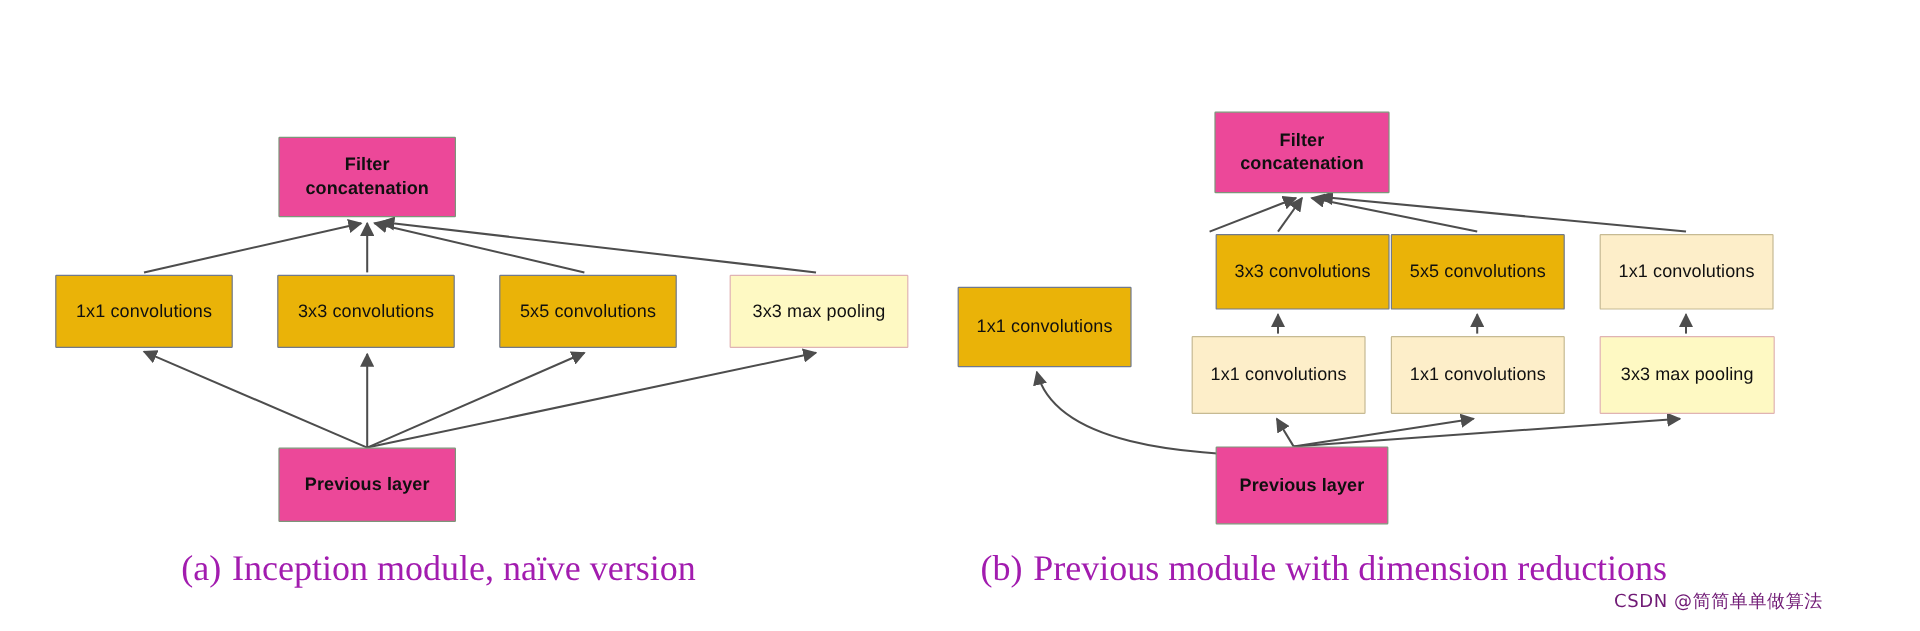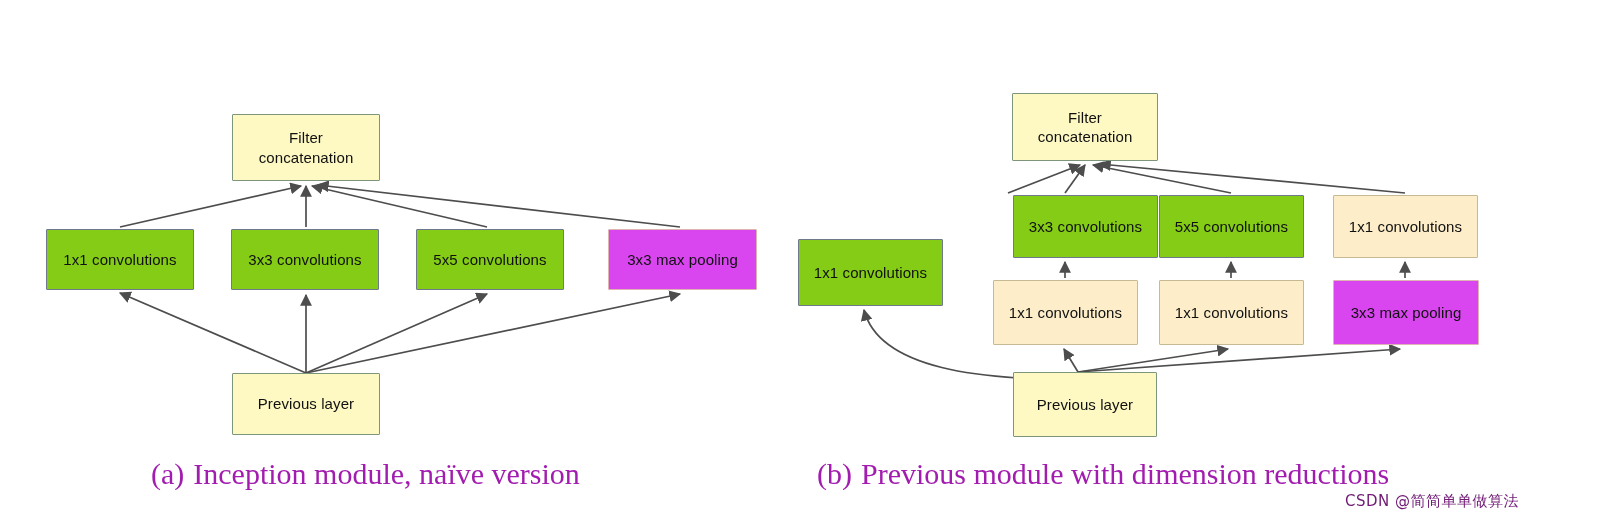--- a/index.html
+++ b/index.html
@@ -17,23 +17,23 @@
     box-sizing:border-box;
     display:flex;align-items:center;justify-content:center;
     text-align:center;
     font-size:15px;
     line-height:1.28;
     letter-spacing:0.1px;
     color:#101010;
     border:1.3px solid #707c70;
     border-radius:1px;
   }
-  .green{background:#fef9c3;border-color:#7d957a;}
-  .blue {background:#84cc16;border-color:#70798c;}
-  .pink {background:#d946ef;border-color:#e0b3b3;}
+  .green{background:#ec4899;border-color:#7d957a;font-weight:bold;}
+  .blue {background:#eab308;border-color:#70798c;}
+  .pink {background:#fef9c3;border-color:#e0b3b3;}
   .yellow{background:#fdeec9;border-color:#c6ba93;}
 
   .caption{
     position:absolute;
     font-family:"Liberation Serif", serif;
     font-size:30px;
     color:#a21caf;
     white-space:nowrap;
   }
   .caption .lbl{margin-right:9px;}

